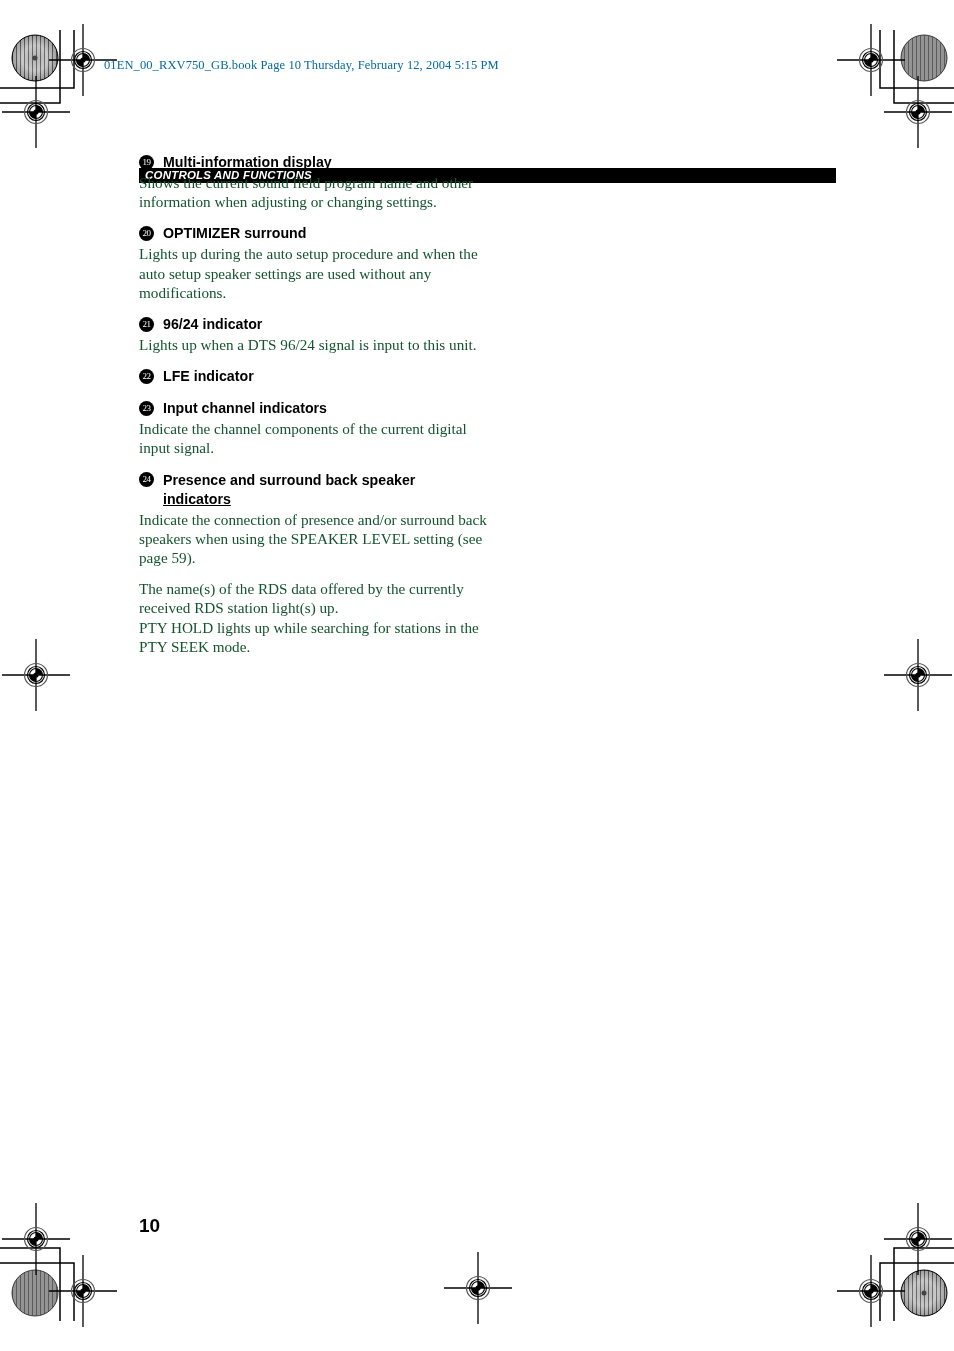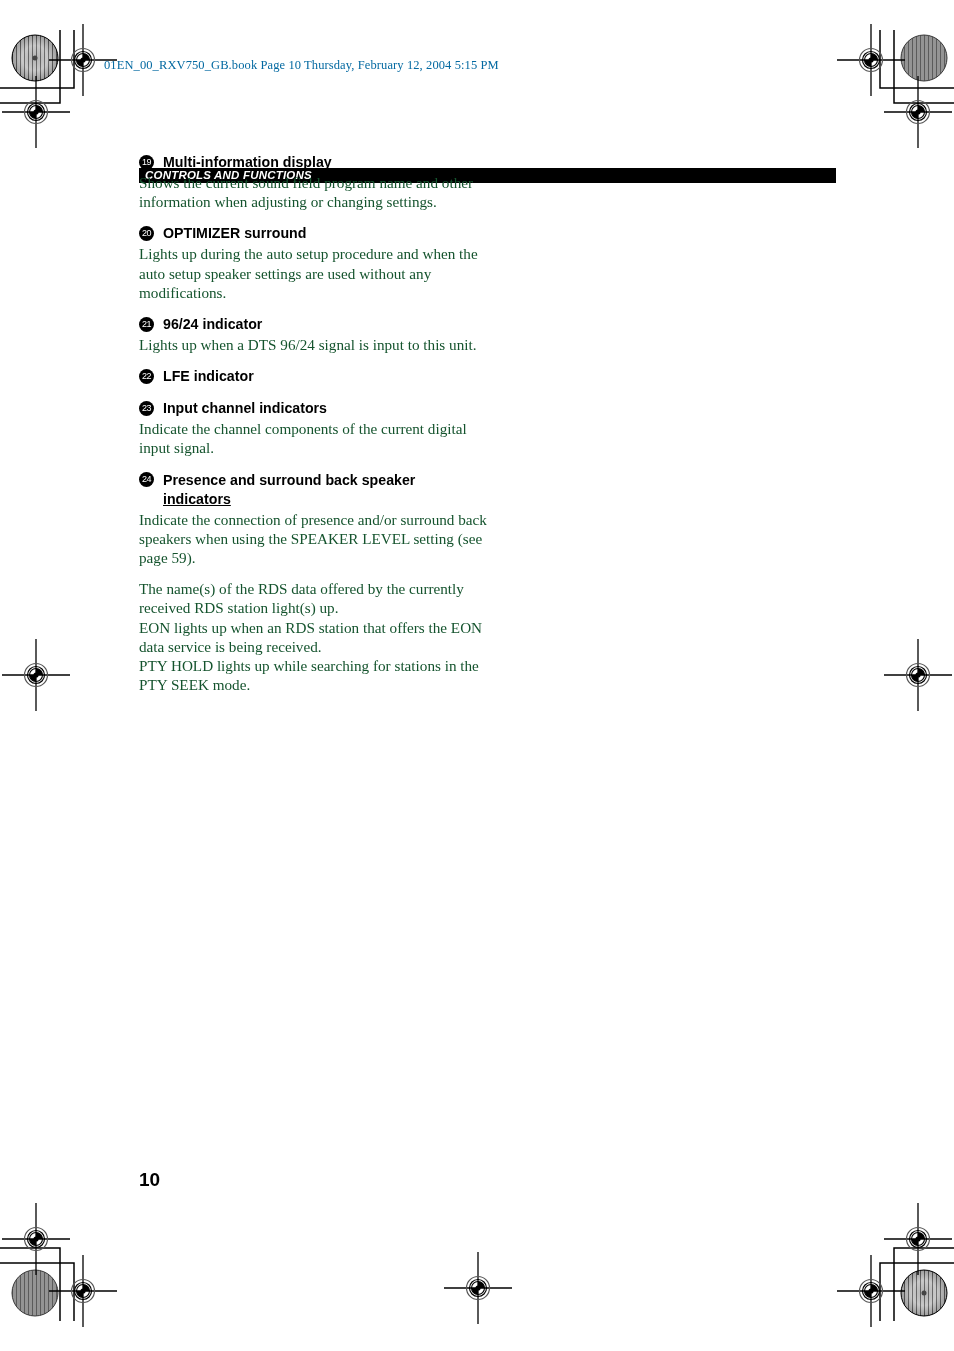--- a/index.html
+++ b/index.html
@@ -83,21 +83,21 @@
   }
   .entry-heading .numdot {
     position: absolute;
     left: 0;
     top: 2.5px;
     width: 15px;
     height: 15px;
     border-radius: 50%;
     background: #000000;
     color: #ffffff;
-    font-family: Liberation Sans, sans-serif;
+    font-family: Liberation Serif, serif;
     font-weight: normal;
     font-size: 9px;
     line-height: 15px;
     text-align: center;
     letter-spacing: -0.4px;
   }
   .entry-heading .htext { display: block; }
   .entry-heading .htext-cont {
     display: block;
     margin-top: -1px;
@@ -110,21 +110,21 @@
     line-height: 19.2px;
     margin: 1px 0 0 0;
     color: #14532d;
   }
   .entry-body p { margin: 0; }
 
   
   .folio {
     position: absolute;
     left: 139px;
-    top: 1169px;
+    top: 1215px;
     font-family: "Liberation Sans", sans-serif;
     font-weight: bold;
     font-size: 19px;
     color: #000000;
     text-align: center;
   }
 </style>
 </head>
 <body>
 
@@ -292,20 +292,19 @@
       <span class="htext-cont">indicators</span>
     </div>
     <div class="entry-body">
       <p>Indicate the connection of presence and/or surround back speakers when using the SPEAKER LEVEL setting (see page 59).</p>
     </div>
   </div>
 
   <div class="entry">
     <div class="entry-body">
       <p>The name(s) of the RDS data offered by the currently received RDS station light(s) up.</p>
-      <p>EON lights up when an RDS station that offers the EON data service is being received.</p>
       <p>PTY HOLD lights up while searching for stations in the PTY SEEK mode.</p>
     </div>
   </div>
 
 </div>
 
 <div class="folio">10</div>
 
 </body></html>

